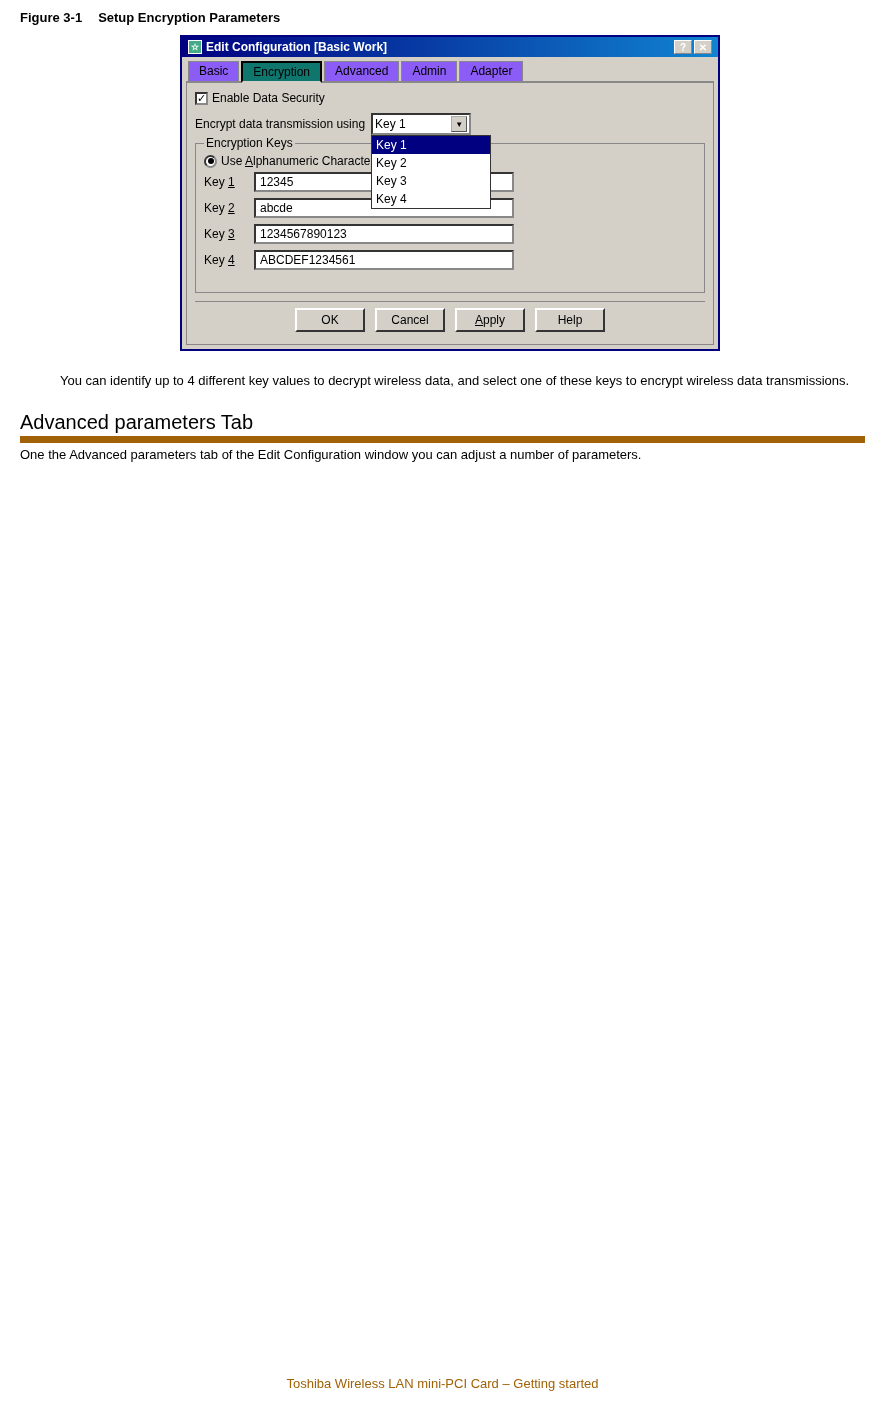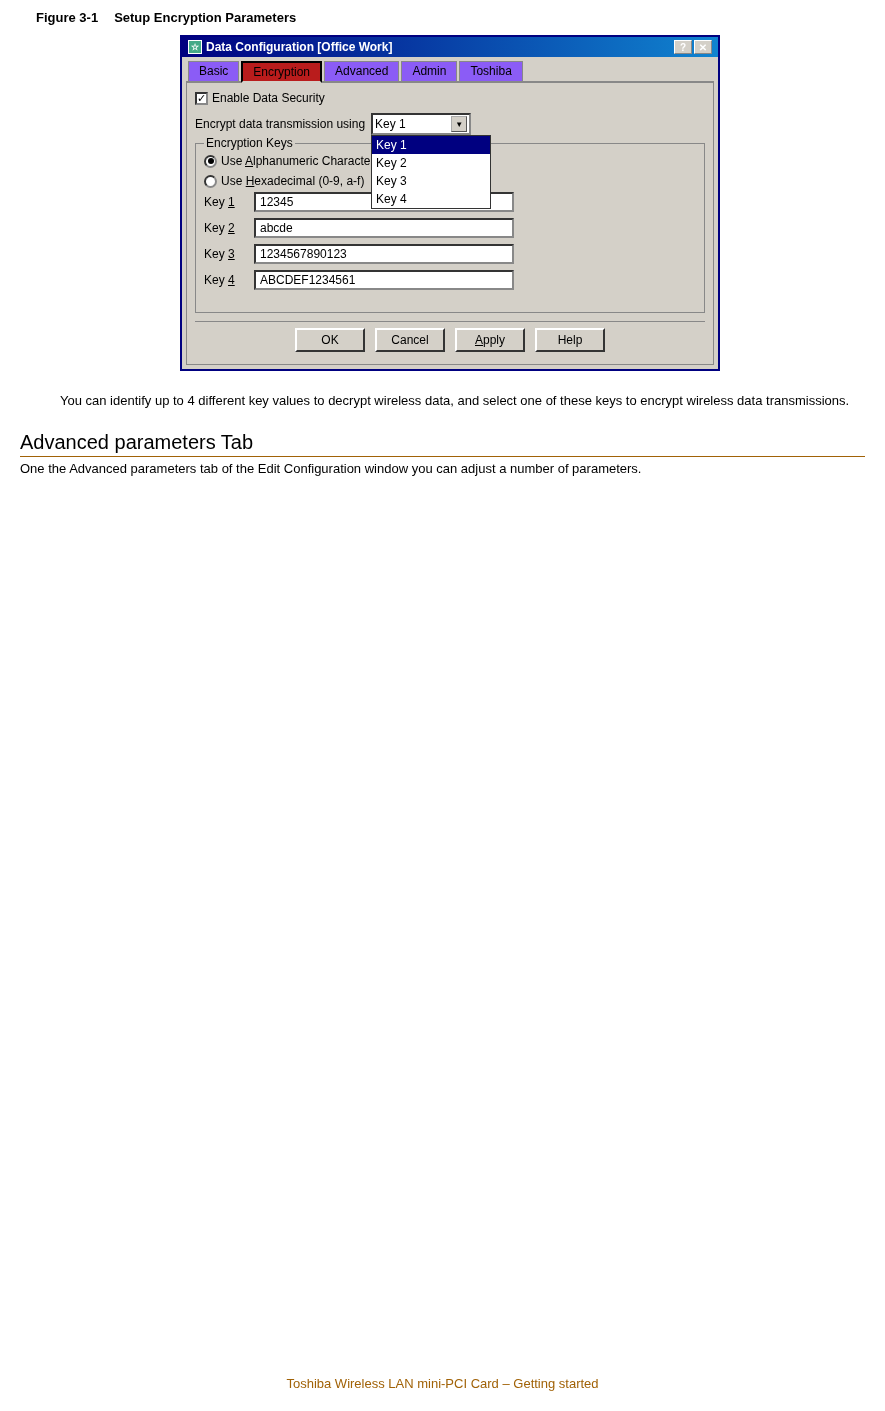--- a/index.html
+++ b/index.html
@@ -11,21 +11,21 @@
       width: 885px;
       min-height: 1411px;
       padding: 10px 20px 20px 20px;
     }
 
     
     .figure-caption {
       display: flex;
       align-items: flex-start;
       margin-bottom: 10px;
-      margin-left: 16px;
+      margin-left: 0;
     }
     .figure-label {
       font-weight: bold;
       margin-right: 16px;
       white-space: nowrap;
     }
     .figure-title {
       font-weight: bold;
     }
 
@@ -94,21 +94,21 @@
     .tab {
       padding: 2px 10px;
       background: #8b5cf6;
       border: 1px solid #888;
       border-bottom: none;
       cursor: pointer;
       font-size: 12px;
       position: relative;
     }
     .tab-encryption {
-      background: #b91c1c;
+      background: #0f766e;
       border: 2px solid #000;
       border-bottom: 2px solid #d4d0c8;
       z-index: 3;
       margin-bottom: -2px;
     }
     
     .dialog-content {
       border: 1px solid #888;
       border-top: 2px solid #888;
       margin: 0 4px 4px 4px;
@@ -276,21 +276,21 @@
       font-family: Arial, sans-serif;
       margin-left: 40px;
     }
 
     
     .section-heading {
       font-size: 20px;
       font-family: Arial, sans-serif;
       font-weight: normal;
       margin-bottom: 2px;
-      border-bottom: 1px solid #a16207;
+      border-bottom: 7px solid #a16207;
       padding-bottom: 2px;
     }
     .section-body {
       font-size: 13px;
       line-height: 1.5;
       text-align: justify;
       font-family: Arial, sans-serif;
     }
 
     
@@ -312,34 +312,34 @@
   <span class="figure-label">Figure 3-1</span>
   <span class="figure-title">Setup Encryption Parameters</span>
 </div>
 
 <div class="dialog-wrapper">
   <div class="dialog">
 
     <div class="dialog-titlebar">
       <div class="dialog-titlebar-left">
         <div class="dialog-titlebar-icon">☆</div>
-        <span>Data Configuration [Office Work]</span>
+        <span>Edit Configuration [Basic Work]</span>
       </div>
       <div class="dialog-titlebar-buttons">
         <div class="titlebar-btn">?</div>
         <div class="titlebar-btn">✕</div>
       </div>
     </div>
 
     <div class="dialog-tabs">
       <div class="tab">Basic</div>
       <div class="tab tab-encryption">Encryption</div>
       <div class="tab">Advanced</div>
       <div class="tab">Admin</div>
-      <div class="tab">Toshiba</div>
+      <div class="tab">Adapter</div>
     </div>
 
     <div class="dialog-content">
 
       <div class="checkbox-row">
         <div class="win-checkbox">✓</div>
         <span>Enable Data Security</span>
       </div>
 
       <div class="encrypt-row">
@@ -362,24 +362,20 @@
       <div class="group-box">
         <span class="group-legend">Encryption Keys</span>
 
         <div class="radio-row">
           <div class="win-radio">
             <div class="win-radio-dot"></div>
           </div>
           <span>Use <span style="text-decoration:underline">A</span>lphanumeric Characters</span>
         </div>
 
-        <div class="radio-row">
-          <div class="win-radio"></div>
-          <span>Use <span style="text-decoration:underline">H</span>exadecimal (0-9, a-f)</span>
-        </div>
 
         <div class="key-row">
           <div class="key-label">Key <span class="key-label-underline">1</span></div>
           <input class="win-input" type="text" value="12345" style="">
         </div>
         <div class="key-row">
           <div class="key-label">Key <span class="key-label-underline">2</span></div>
           <input class="win-input" type="text" value="abcde" style="">
         </div>
         <div class="key-row">

